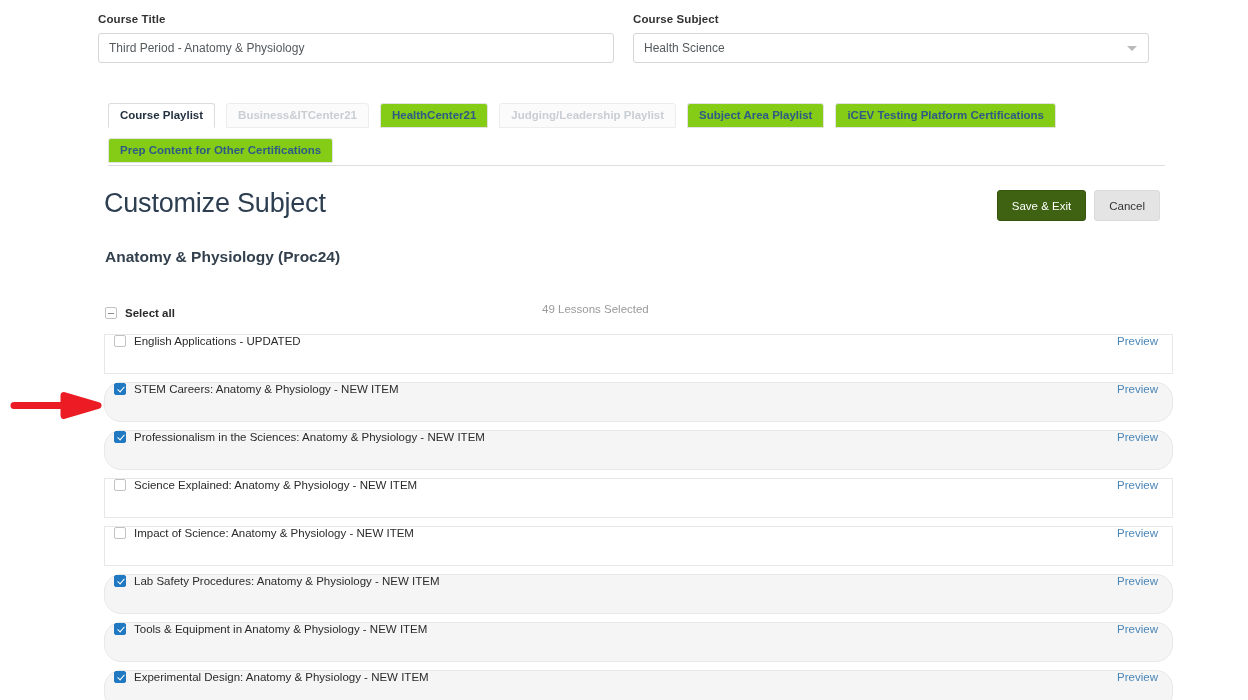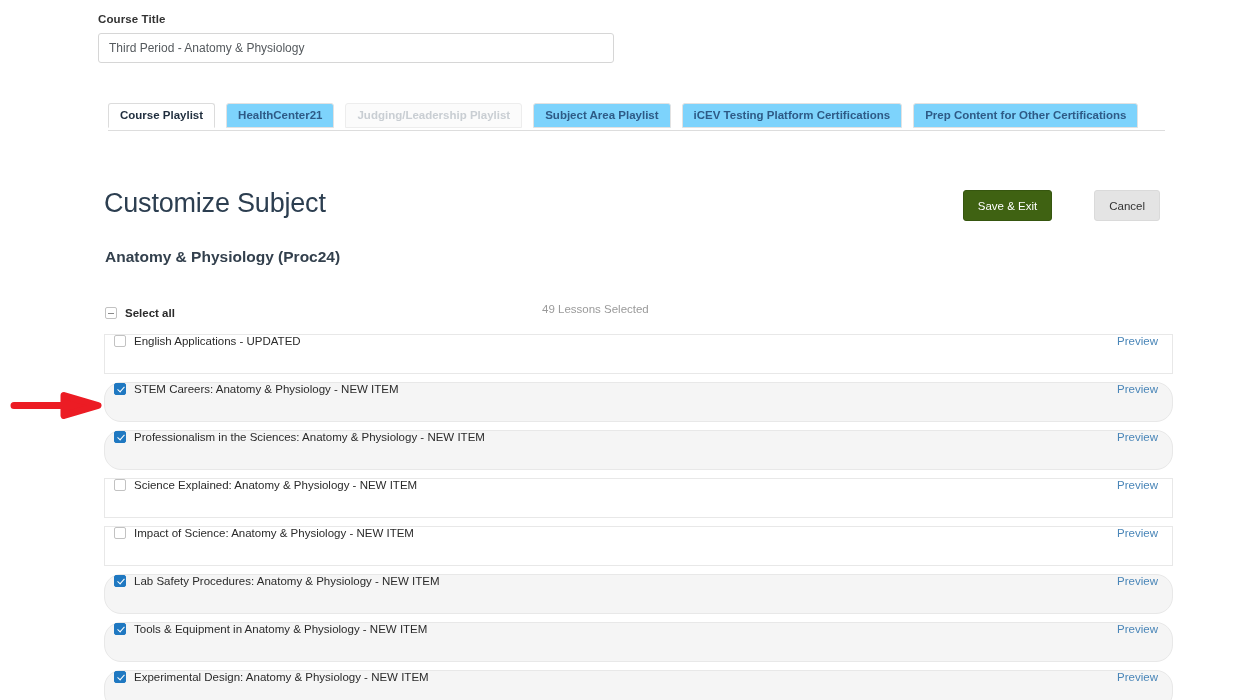--- a/index.html
+++ b/index.html
@@ -69,21 +69,21 @@
     align-content: flex-start;
   }
   .tab {
     height: 25px;
     line-height: 23px;
     padding: 0 11px;
     font-size: 11.5px;
     font-weight: bold;
     border: 1px solid #e2e2e2;
     border-radius: 3px 3px 0 0;
-    background: #7dd3fc;
+    background: #84cc16;
     color: #2e5a86;
     margin-right: 3px;
     margin-bottom: 2px;
     white-space: nowrap;
     cursor: pointer;
   }
   .tab.active {
     background: #ffffff;
     color: #1f2d3d;
     border-color: #dcdcdc;
@@ -125,21 +125,20 @@
   .btn {
     height: 31px;
     line-height: 31px;
     padding: 0 14px;
     font-size: 11.5px;
     border-radius: 3px;
     border: 1px solid transparent;
     cursor: pointer;
     font-family: "Liberation Sans", sans-serif;
     white-space: nowrap;
-    margin-left: 34px;
   }
   .btn-save { background: #3f6212; color: #ffffff; border-color:#36560f; }
   .btn-cancel { background: #e4e4e4; color: #333333; border-color:#dadada; }
 
   
   .selectall-row {
     position: absolute;
     left: 105px; top: 303px;
     width: 1068px;
     height: 20px;
@@ -231,24 +230,32 @@
 </head>
 <body>
 
 <div class="page">
 
   <div class="form-row">
     <div class="field title-field">
       <div class="field-label">Course Title</div>
       <input class="text-input" type="text" value="Third Period - Anatomy &amp; Physiology" style="">
     </div>
+    <div class="field subject-field">
+      <div class="field-label">Course Subject</div>
+      <div class="select-wrap">
+        <input class="text-input" type="text" readonly="" value="Health Science" style="">
+        <span class="caret"></span>
+      </div>
+    </div>
   </div>
 
   <div class="tabs" id="tabs">
       <div class="tab active">Course Playlist</div>
+      <div class="tab disabled">Business&amp;ITCenter21</div>
       <div class="tab">HealthCenter21</div>
       <div class="tab disabled">Judging/Leadership Playlist</div>
       <div class="tab">Subject Area Playlist</div>
       <div class="tab">iCEV Testing Platform Certifications</div>
       <div class="tab">Prep Content for Other Certifications</div>
     </div>
 
   <div class="heading">Customize Subject</div>
   <div class="subheading">Anatomy &amp; Physiology (Proc24)</div>
 

